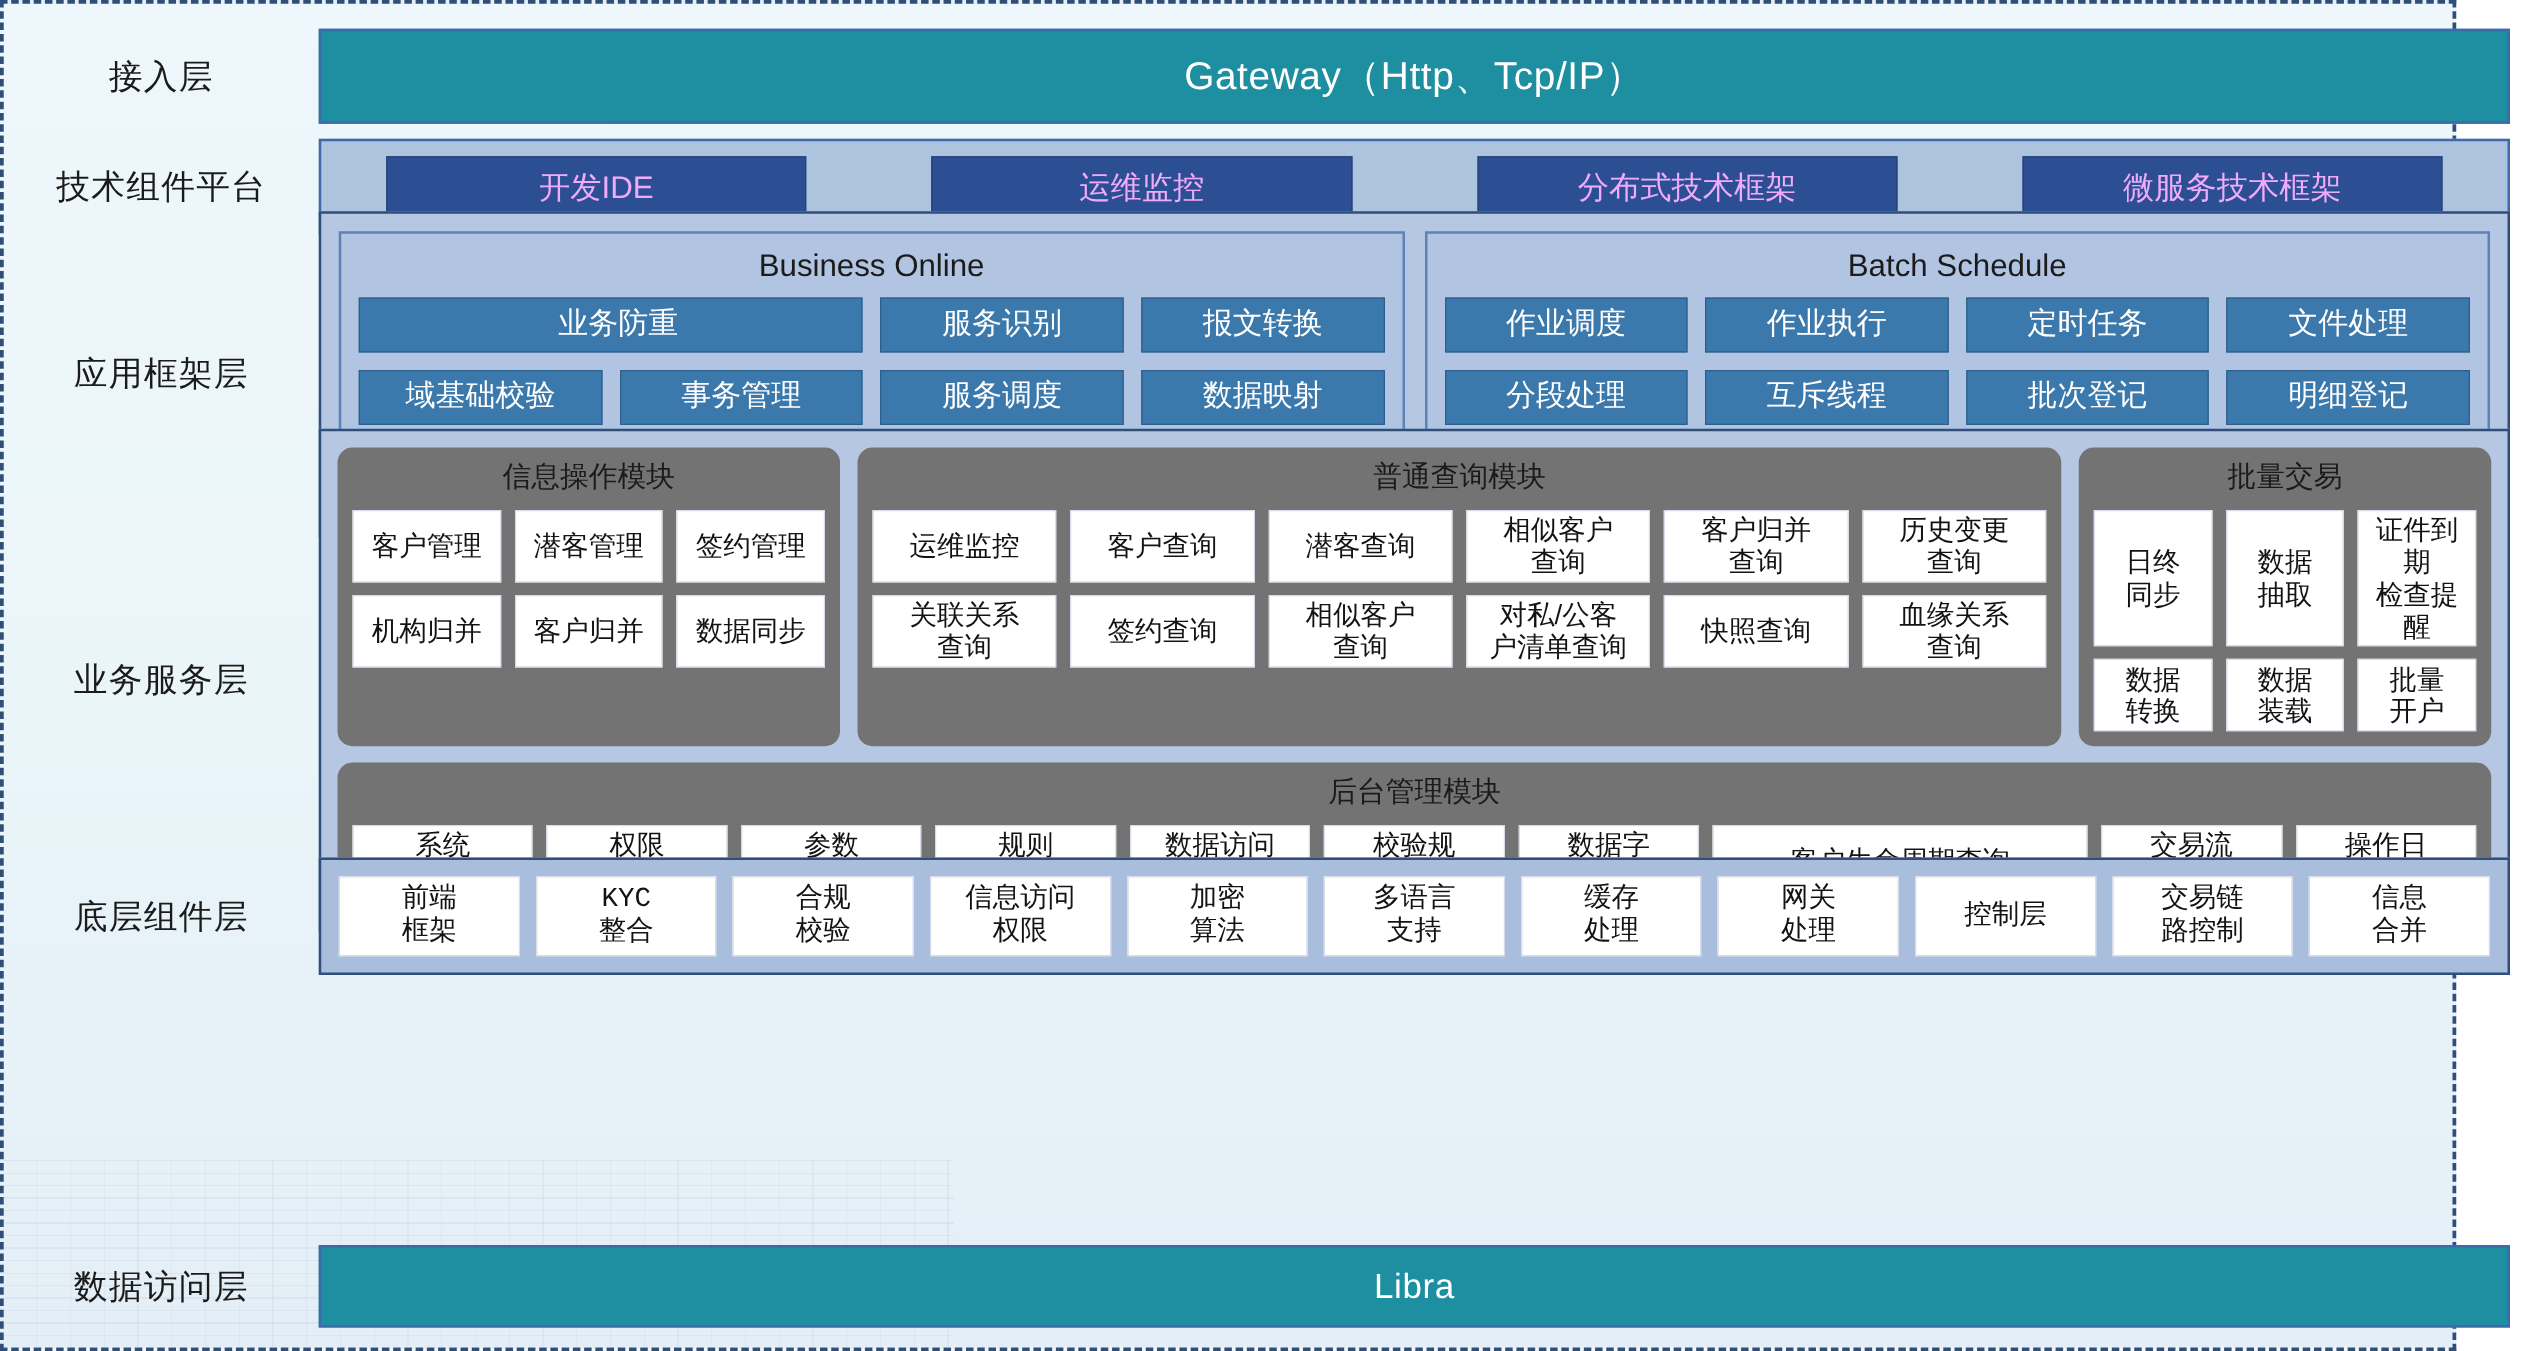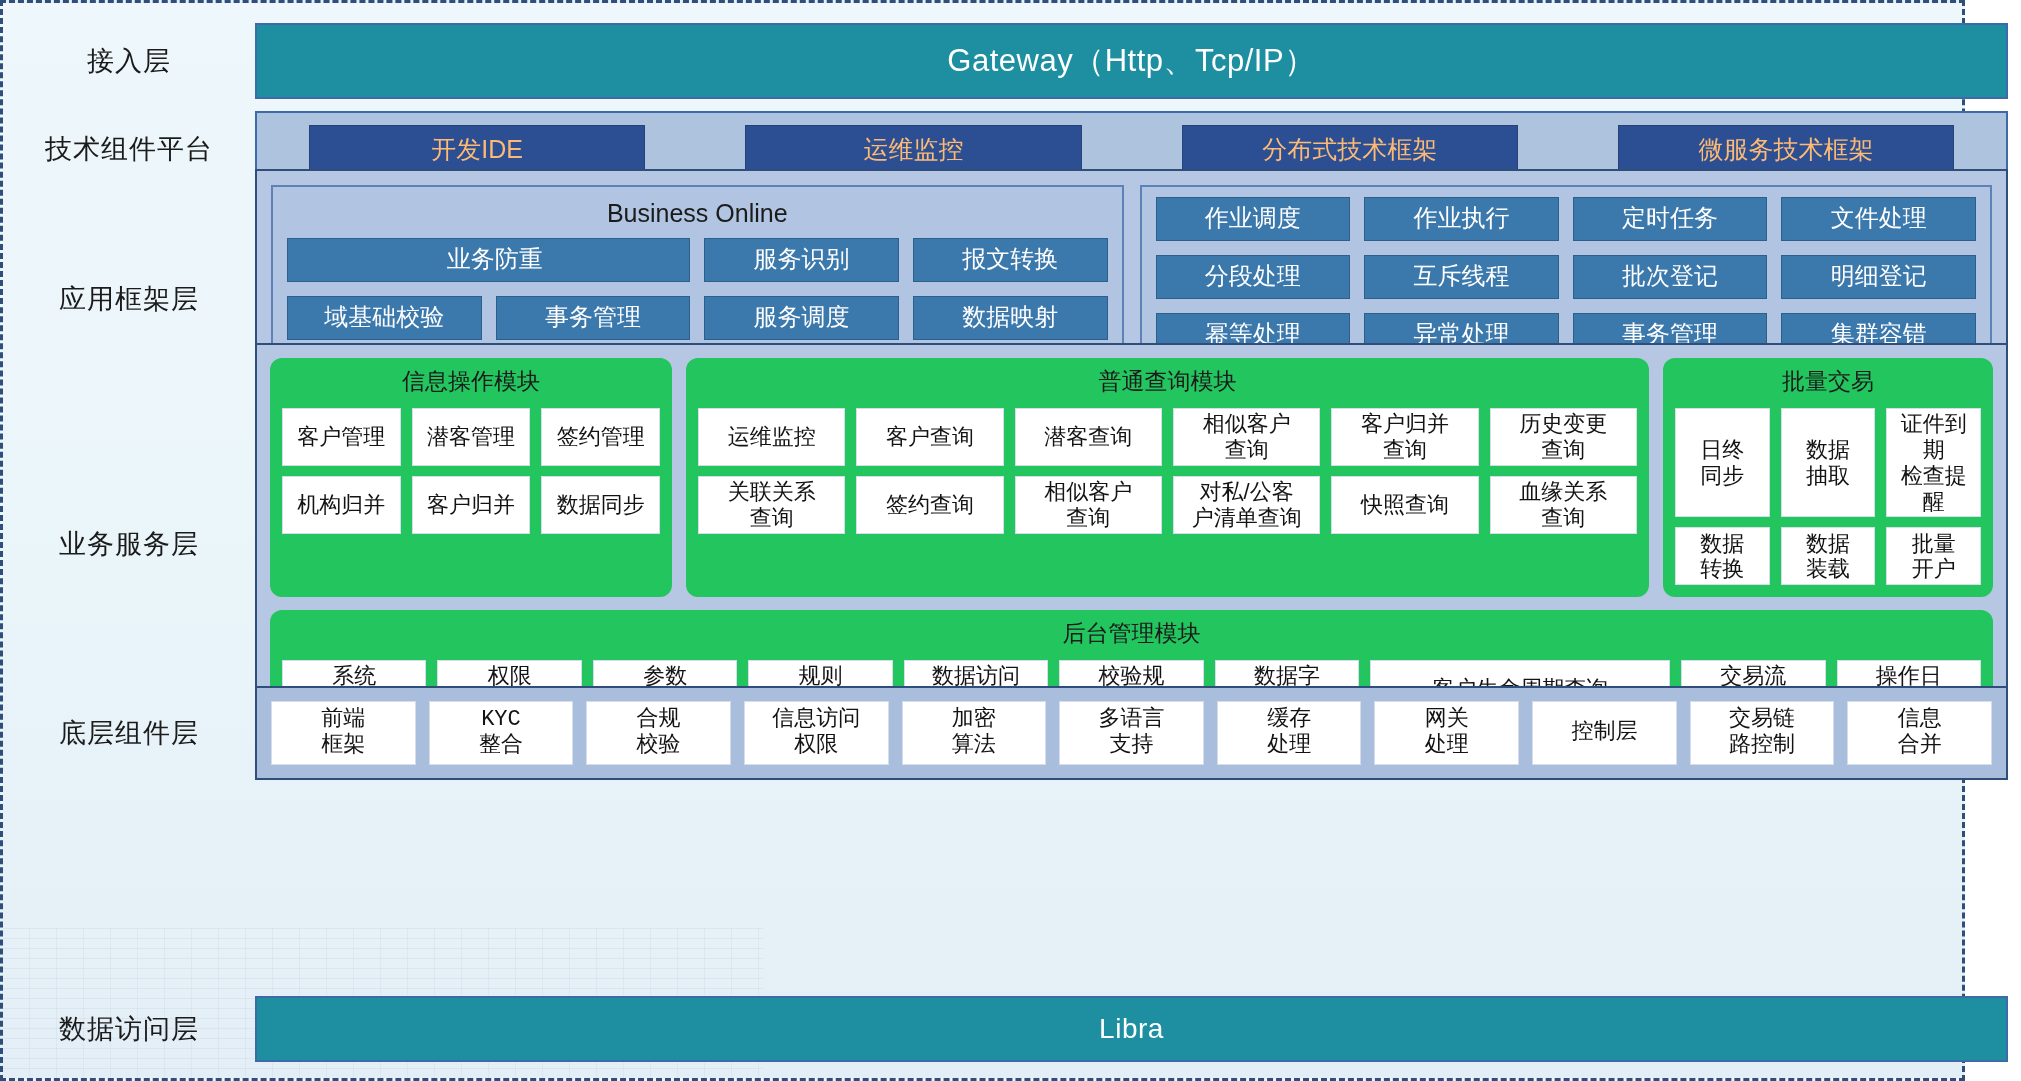--- a/index.html
+++ b/index.html
@@ -50,21 +50,21 @@
   
   .techband{
     background:#aec3dd;
     border:2px solid #3f6aaa;
     padding:12px 52px;
     display:flex;gap:100px;justify-content:space-between;
   }
   .techchip{
     flex:1 1 0;
     background:#2c4f93;
-    color:#fdba74;
+    color:#f0abfc;
     font-size:25px;
     height:47px;
     display:flex;align-items:center;justify-content:center;
     border:1px solid #24417a;
   }
 
   
   .appband{
     background:#b5c7e2;
     border:2px solid #2f4f7a;
@@ -94,21 +94,21 @@
 
   
   .bizband{
     background:#b5c7e2;
     border:2px solid #2f4f7a;
     padding:13px;
     display:flex;flex-direction:column;gap:13px;
   }
   .bizrow{display:flex;gap:14px;}
   .module{
-    background:#22c55e;
+    background:#737373;
     border-radius:12px;
     padding:8px 12px 12px 12px;
     display:flex;flex-direction:column;gap:10px;
   }
   .module-title{
     text-align:center;font-size:23px;color:#1b1b1b;margin-bottom:1px;
   }
   .mrow{display:grid;gap:11px;}
   .cellwhite{
     background:#ffffff;
@@ -170,20 +170,21 @@
               <div class="cellblue">事务管理</div>
               <div class="cellblue">服务调度</div>
               <div class="cellblue">数据映射</div>
               <div class="cellblue">安全处理</div>
               <div class="cellblue">异常处理</div>
               <div class="cellblue">服务组合</div>
               <div class="cellblue">超时处理</div>
             </div>
         </div>
         <div class="panel">
+          <div class="panel-title">Batch Schedule</div>
           <div class="grid4" id="batch-grid">
               <div class="cellblue">作业调度</div>
               <div class="cellblue">作业执行</div>
               <div class="cellblue">定时任务</div>
               <div class="cellblue">文件处理</div>
               <div class="cellblue">分段处理</div>
               <div class="cellblue">互斥线程</div>
               <div class="cellblue">批次登记</div>
               <div class="cellblue">明细登记</div>
               <div class="cellblue">幂等处理</div>

